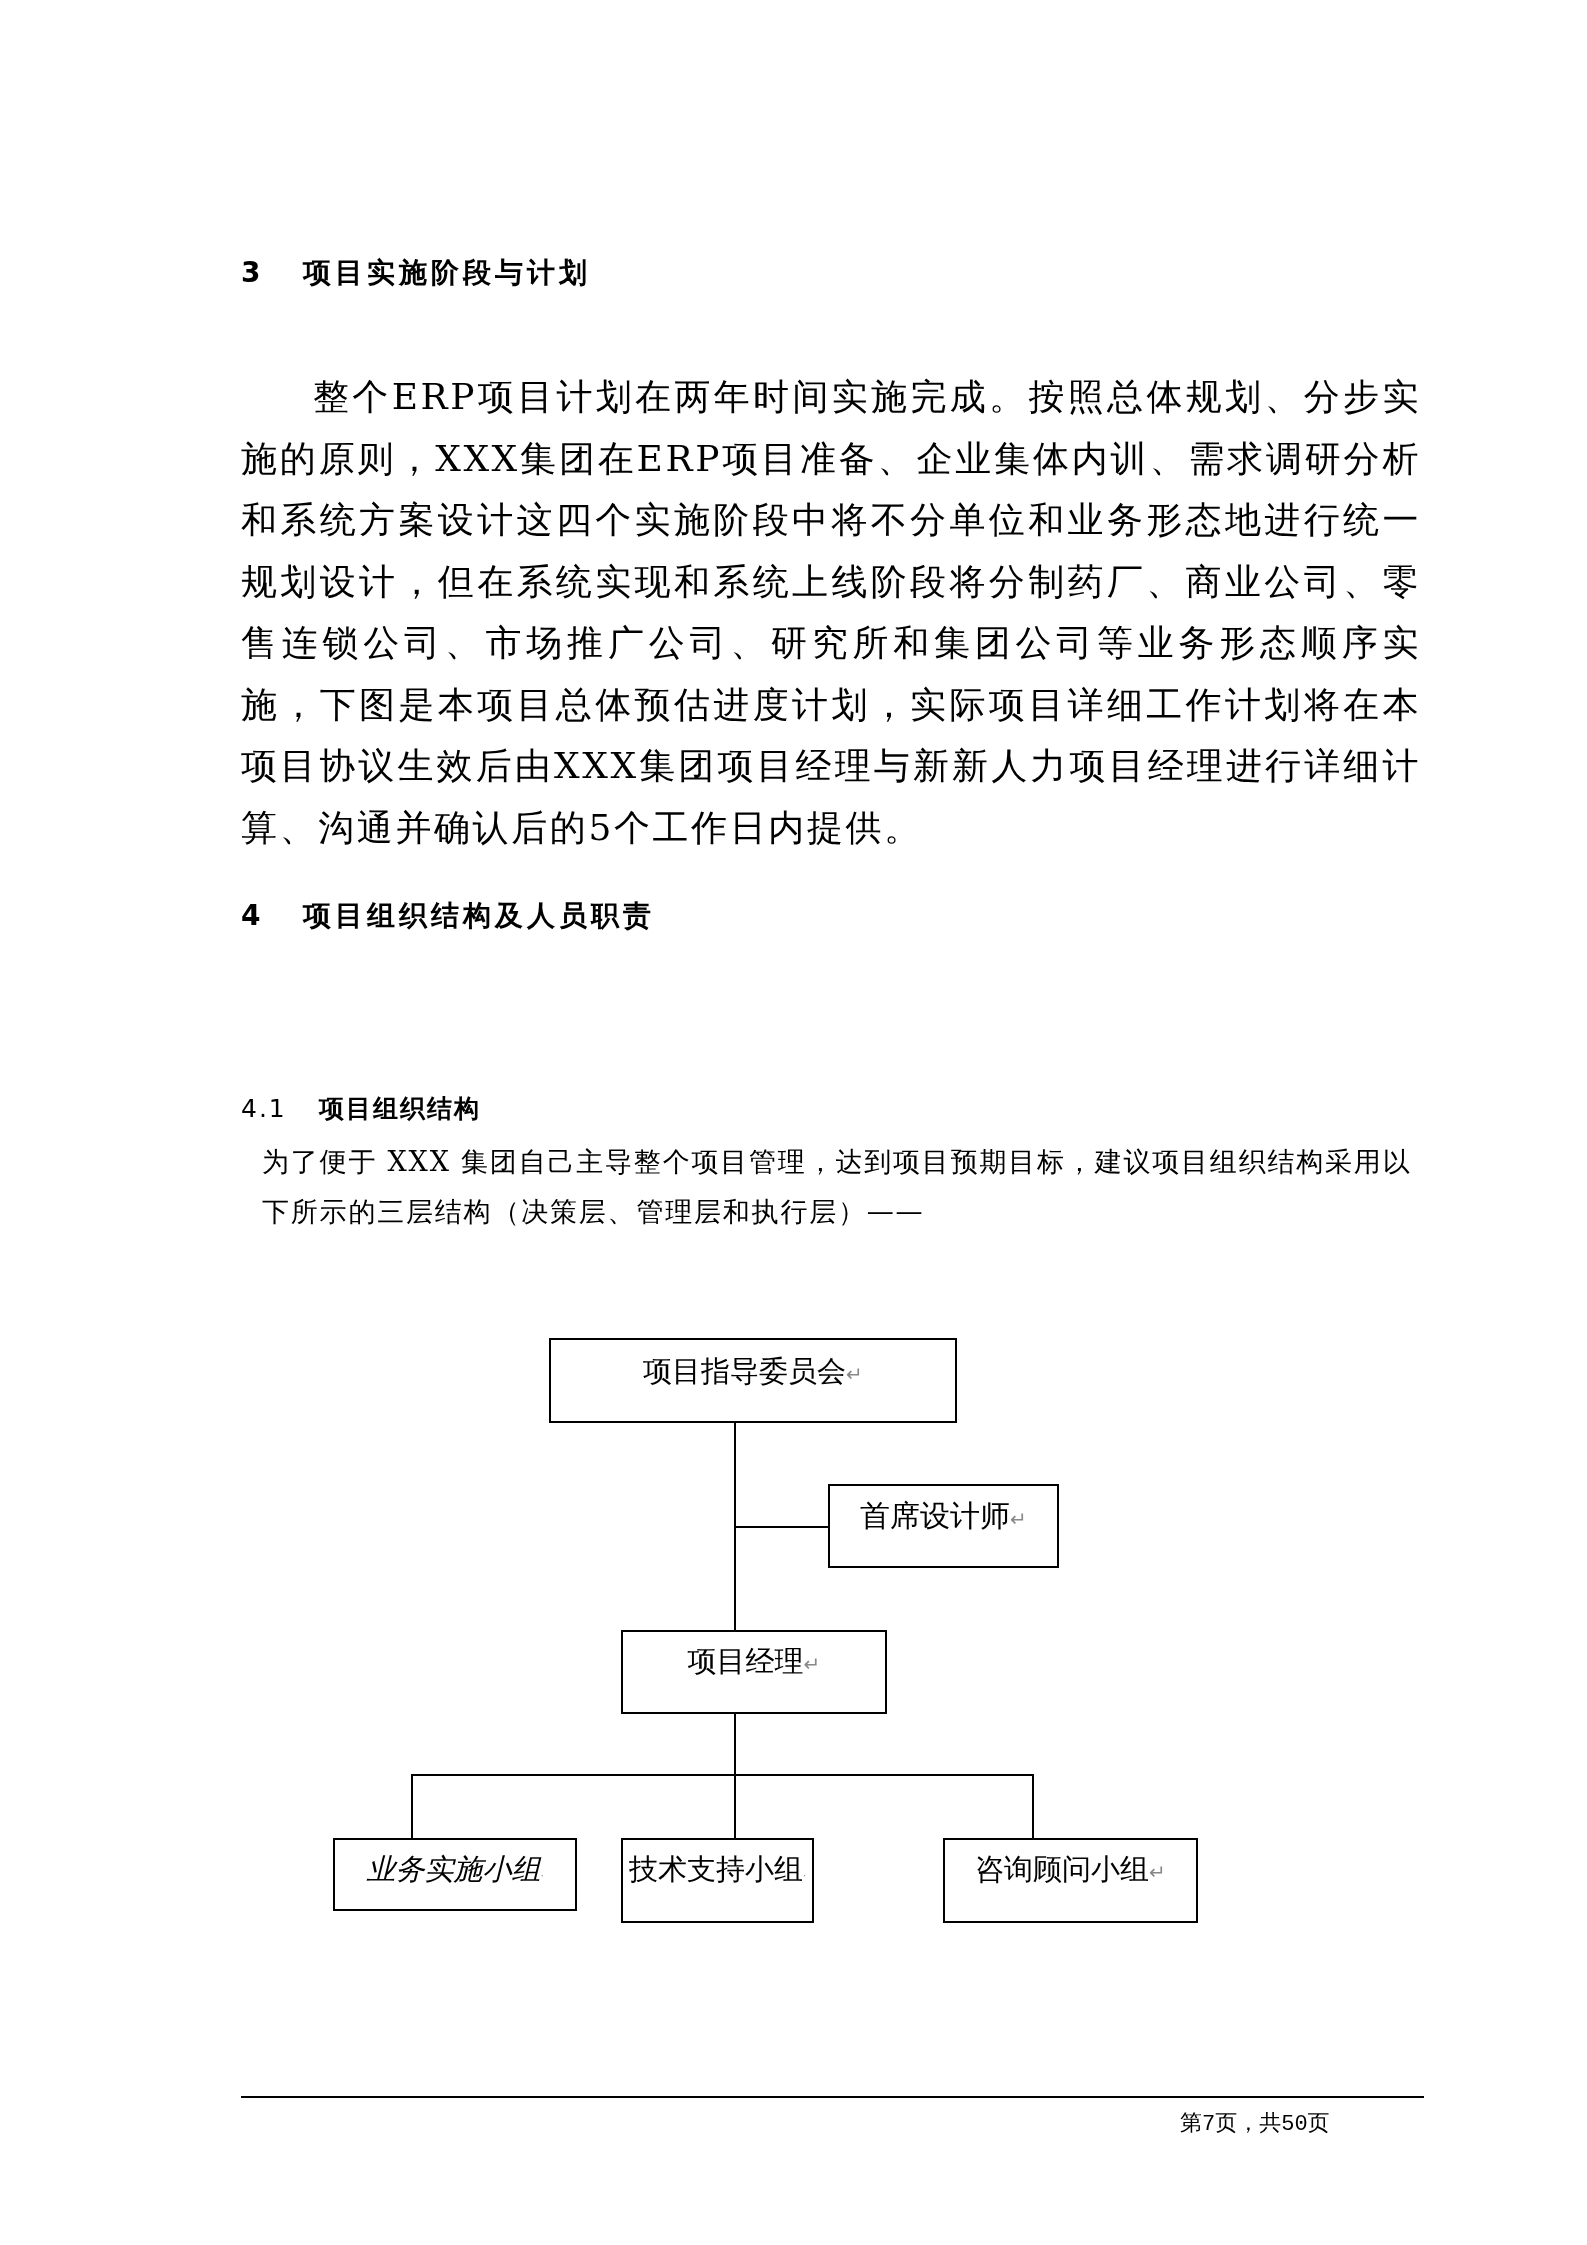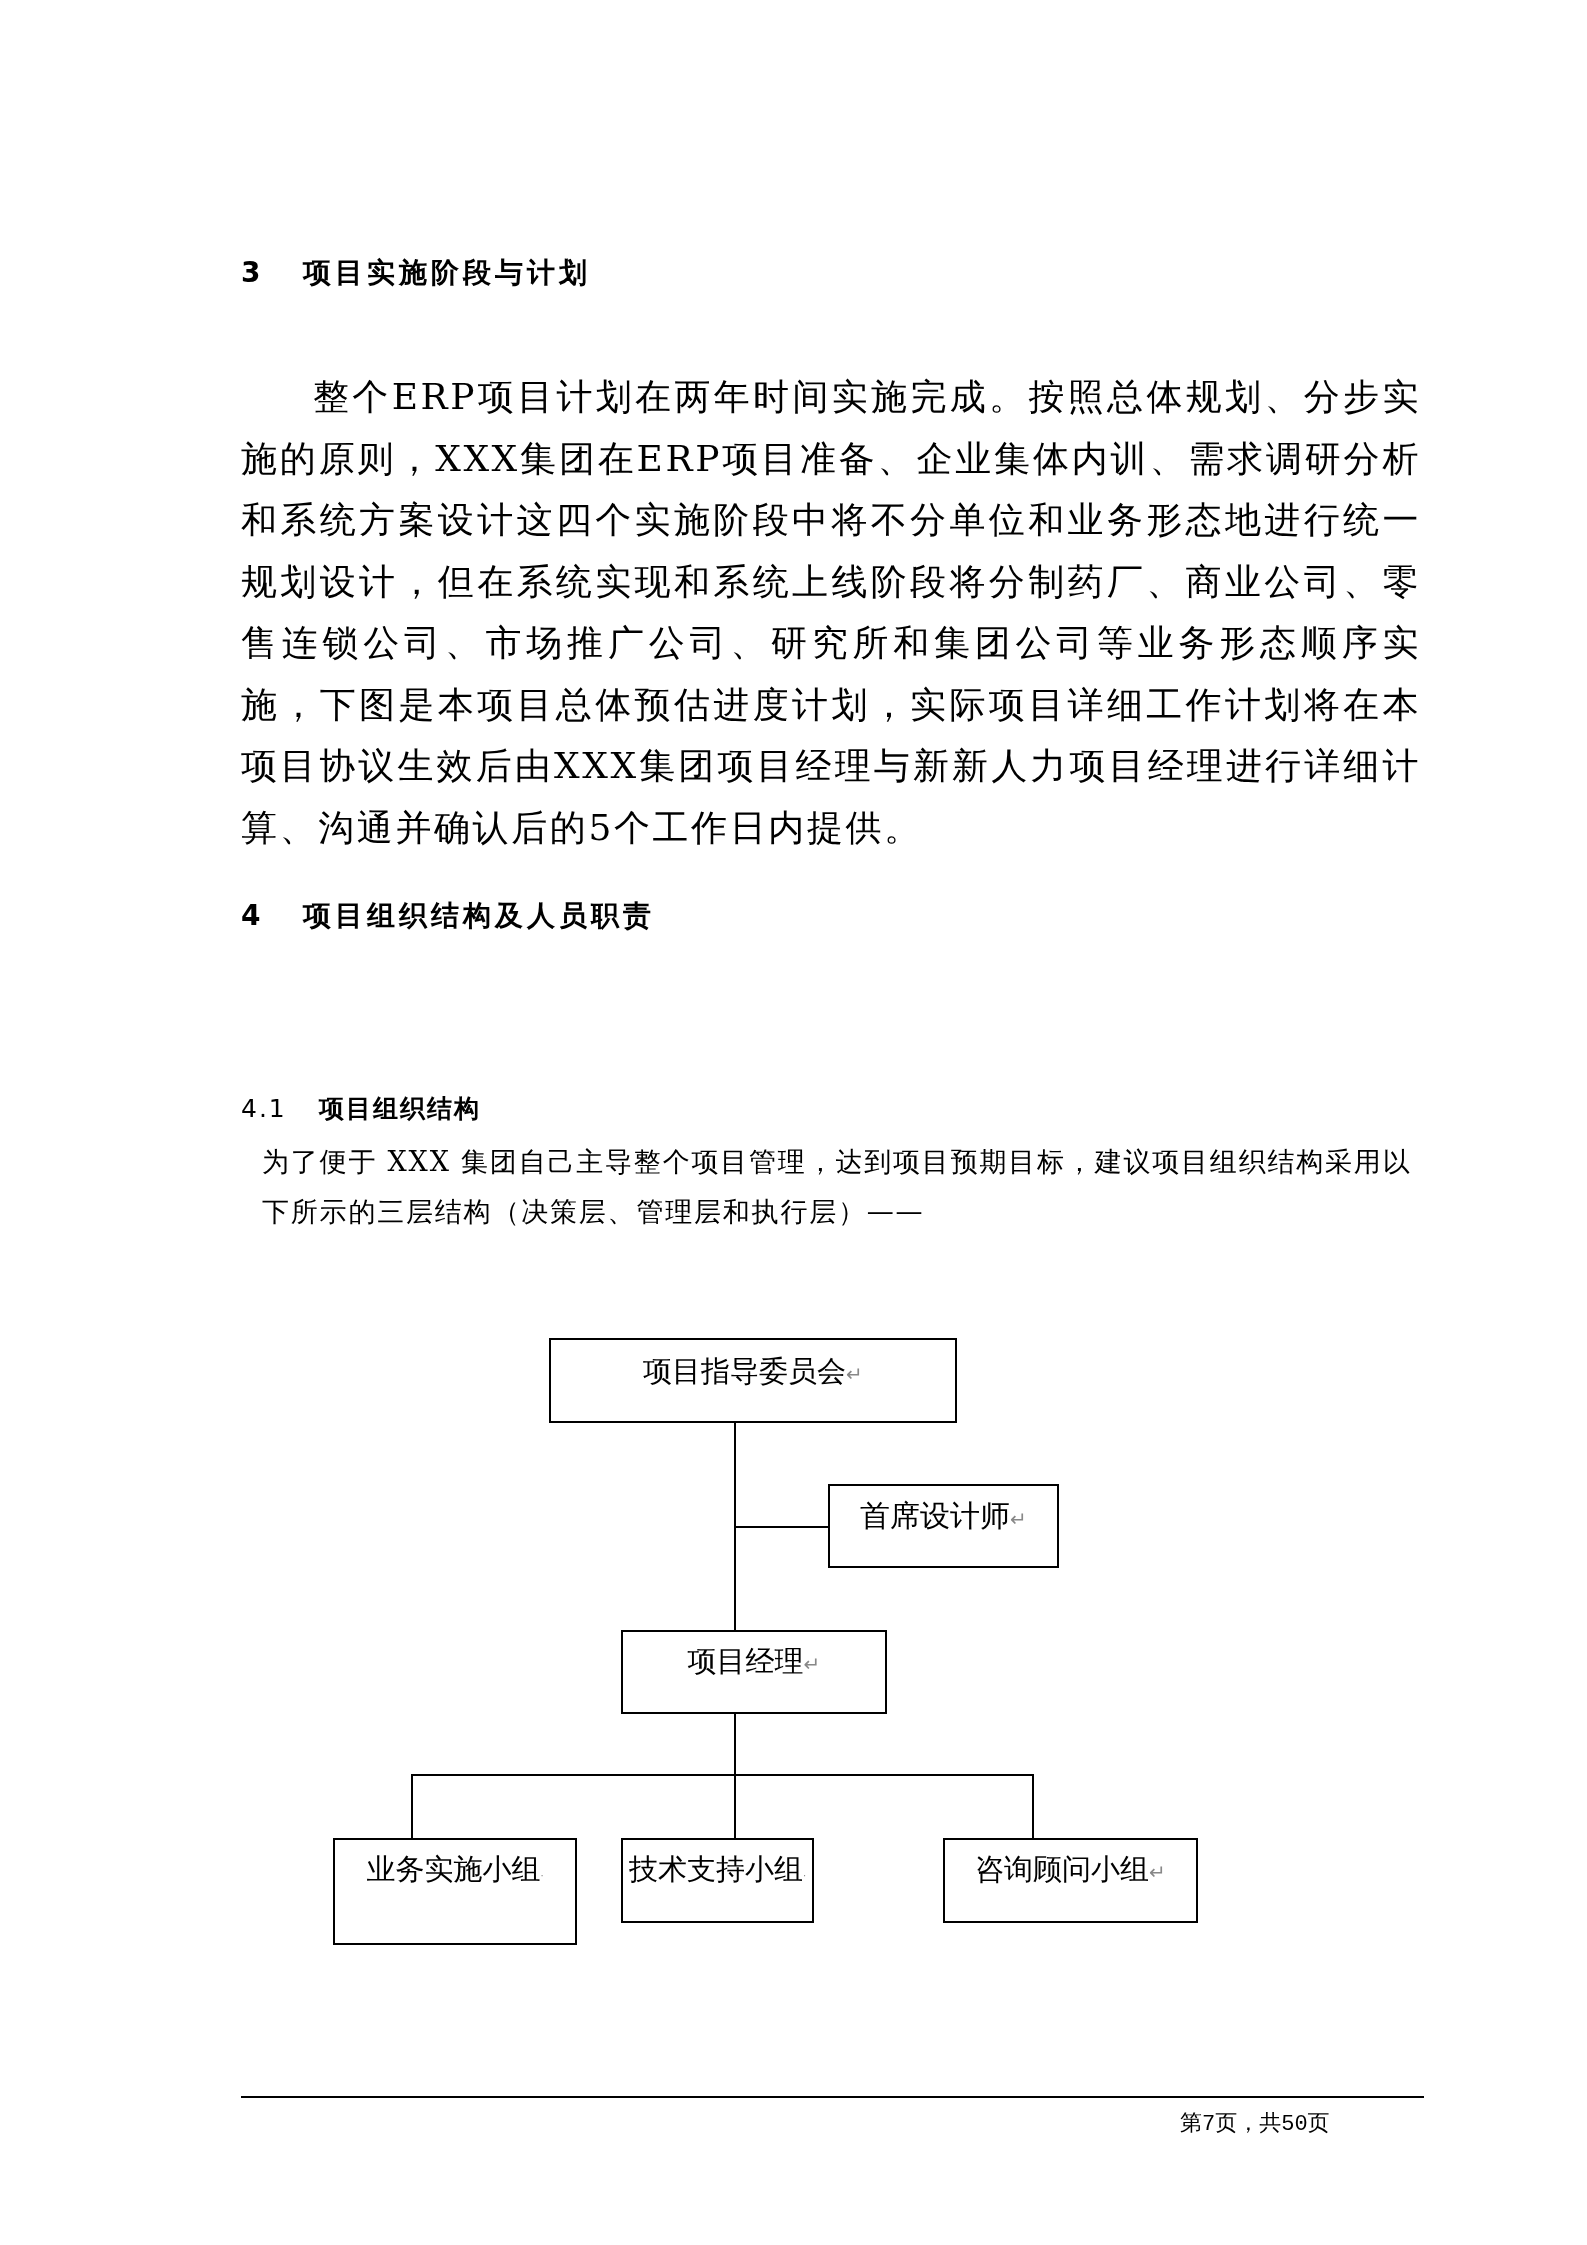--- a/index.html
+++ b/index.html
@@ -53,21 +53,21 @@
 
   <div class="box" style="left:549px; top:1338px; width:408px; height:85px;">
     <span class="lbl"><span>项目指导委员会</span><span class="pm">↵</span></span>
   </div>
   <div class="box" style="left:828px; top:1484px; width:231px; height:84px; font-size:30px;">
     <span class="lbl" style="margin-top:10px;"><span>首席设计师</span><span class="pm">↵</span></span>
   </div>
   <div class="box" style="left:621px; top:1630px; width:266px; height:84px;">
     <span class="lbl" style="margin-top:10px;"><span>项目经理</span><span class="pm">↵</span></span>
   </div>
-  <div class="box" style="left:333px; top:1838px; width:244px; height:107px;">
+  <div class="box" style="left:333px; top:1838px; width:244px; height:73px;font-style:italic;">
     <span class="lbl" style="margin-top:10px;"><span>业务实施小组</span><span class="pm" style="font-size:10px;">·</span></span>
   </div>
   <div class="box" style="left:621px; top:1838px; width:193px; height:85px;">
     <span class="lbl" style="margin-top:10px;"><span>技术支持小组</span><span class="pm" style="font-size:10px;">·</span></span>
   </div>
   <div class="box" style="left:943px; top:1838px; width:255px; height:85px;">
     <span class="lbl" style="margin-top:10px;"><span>咨询顾问小组</span><span class="pm">↵</span></span>
   </div>
 </div>
 

